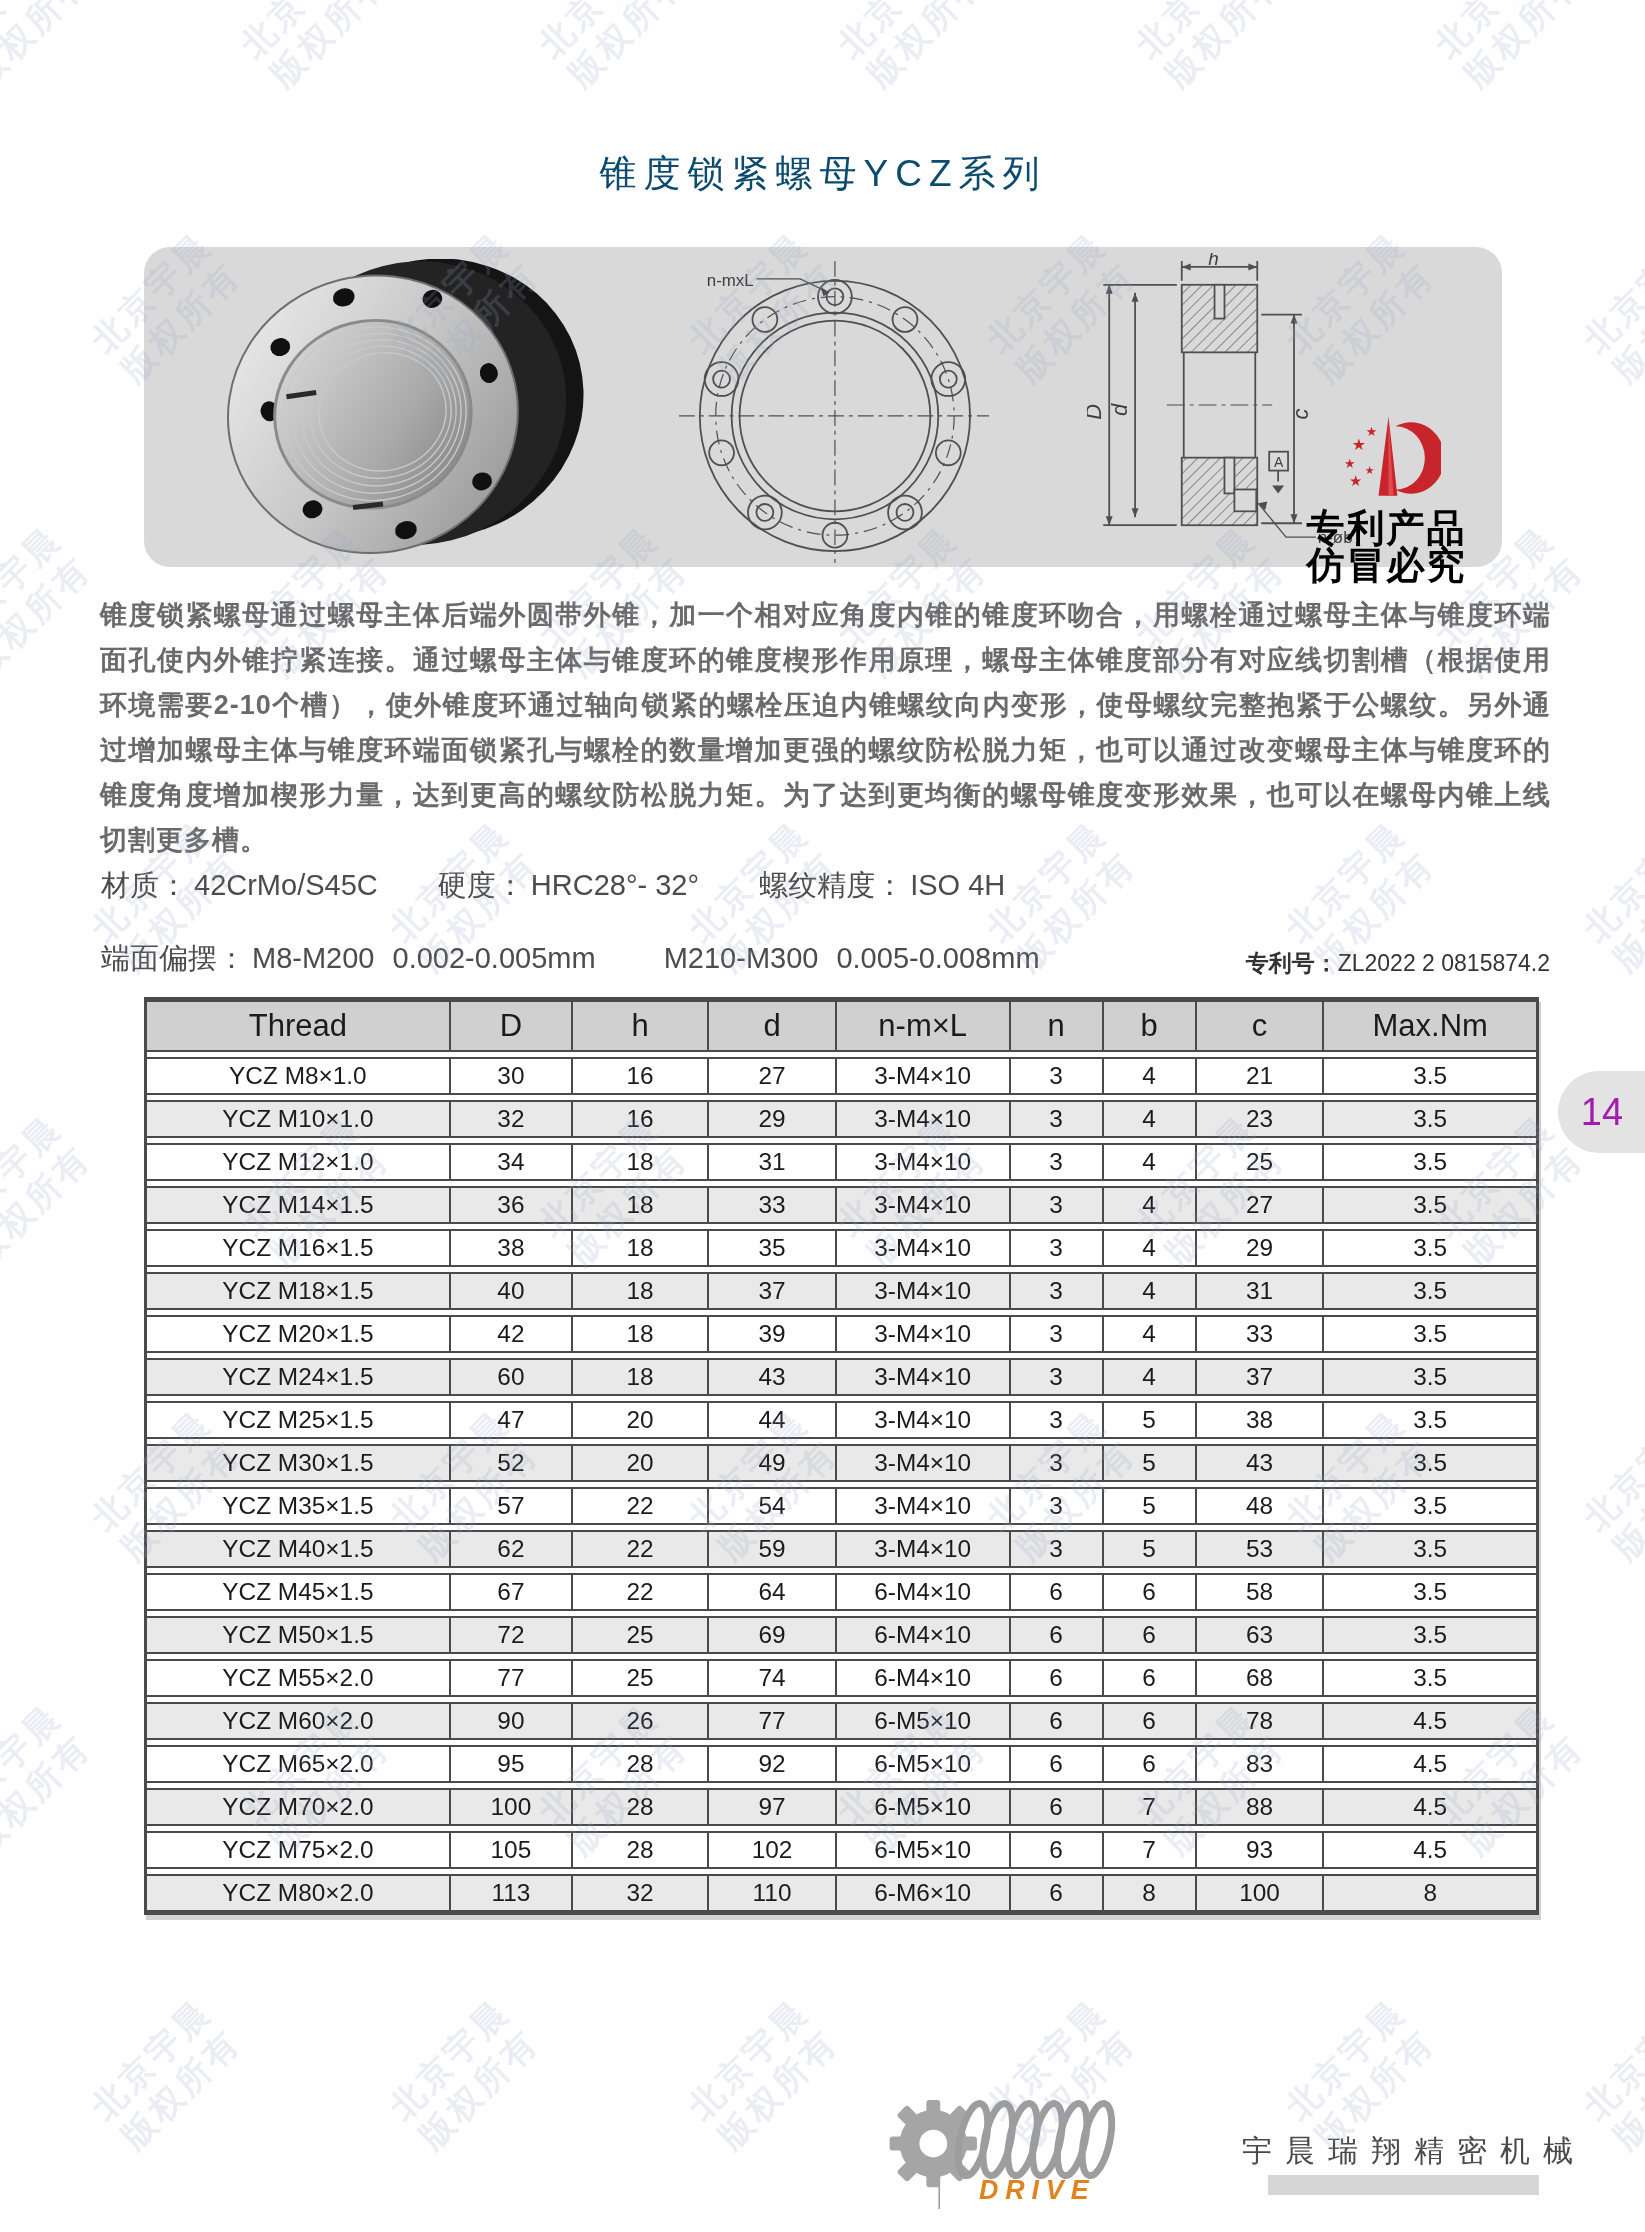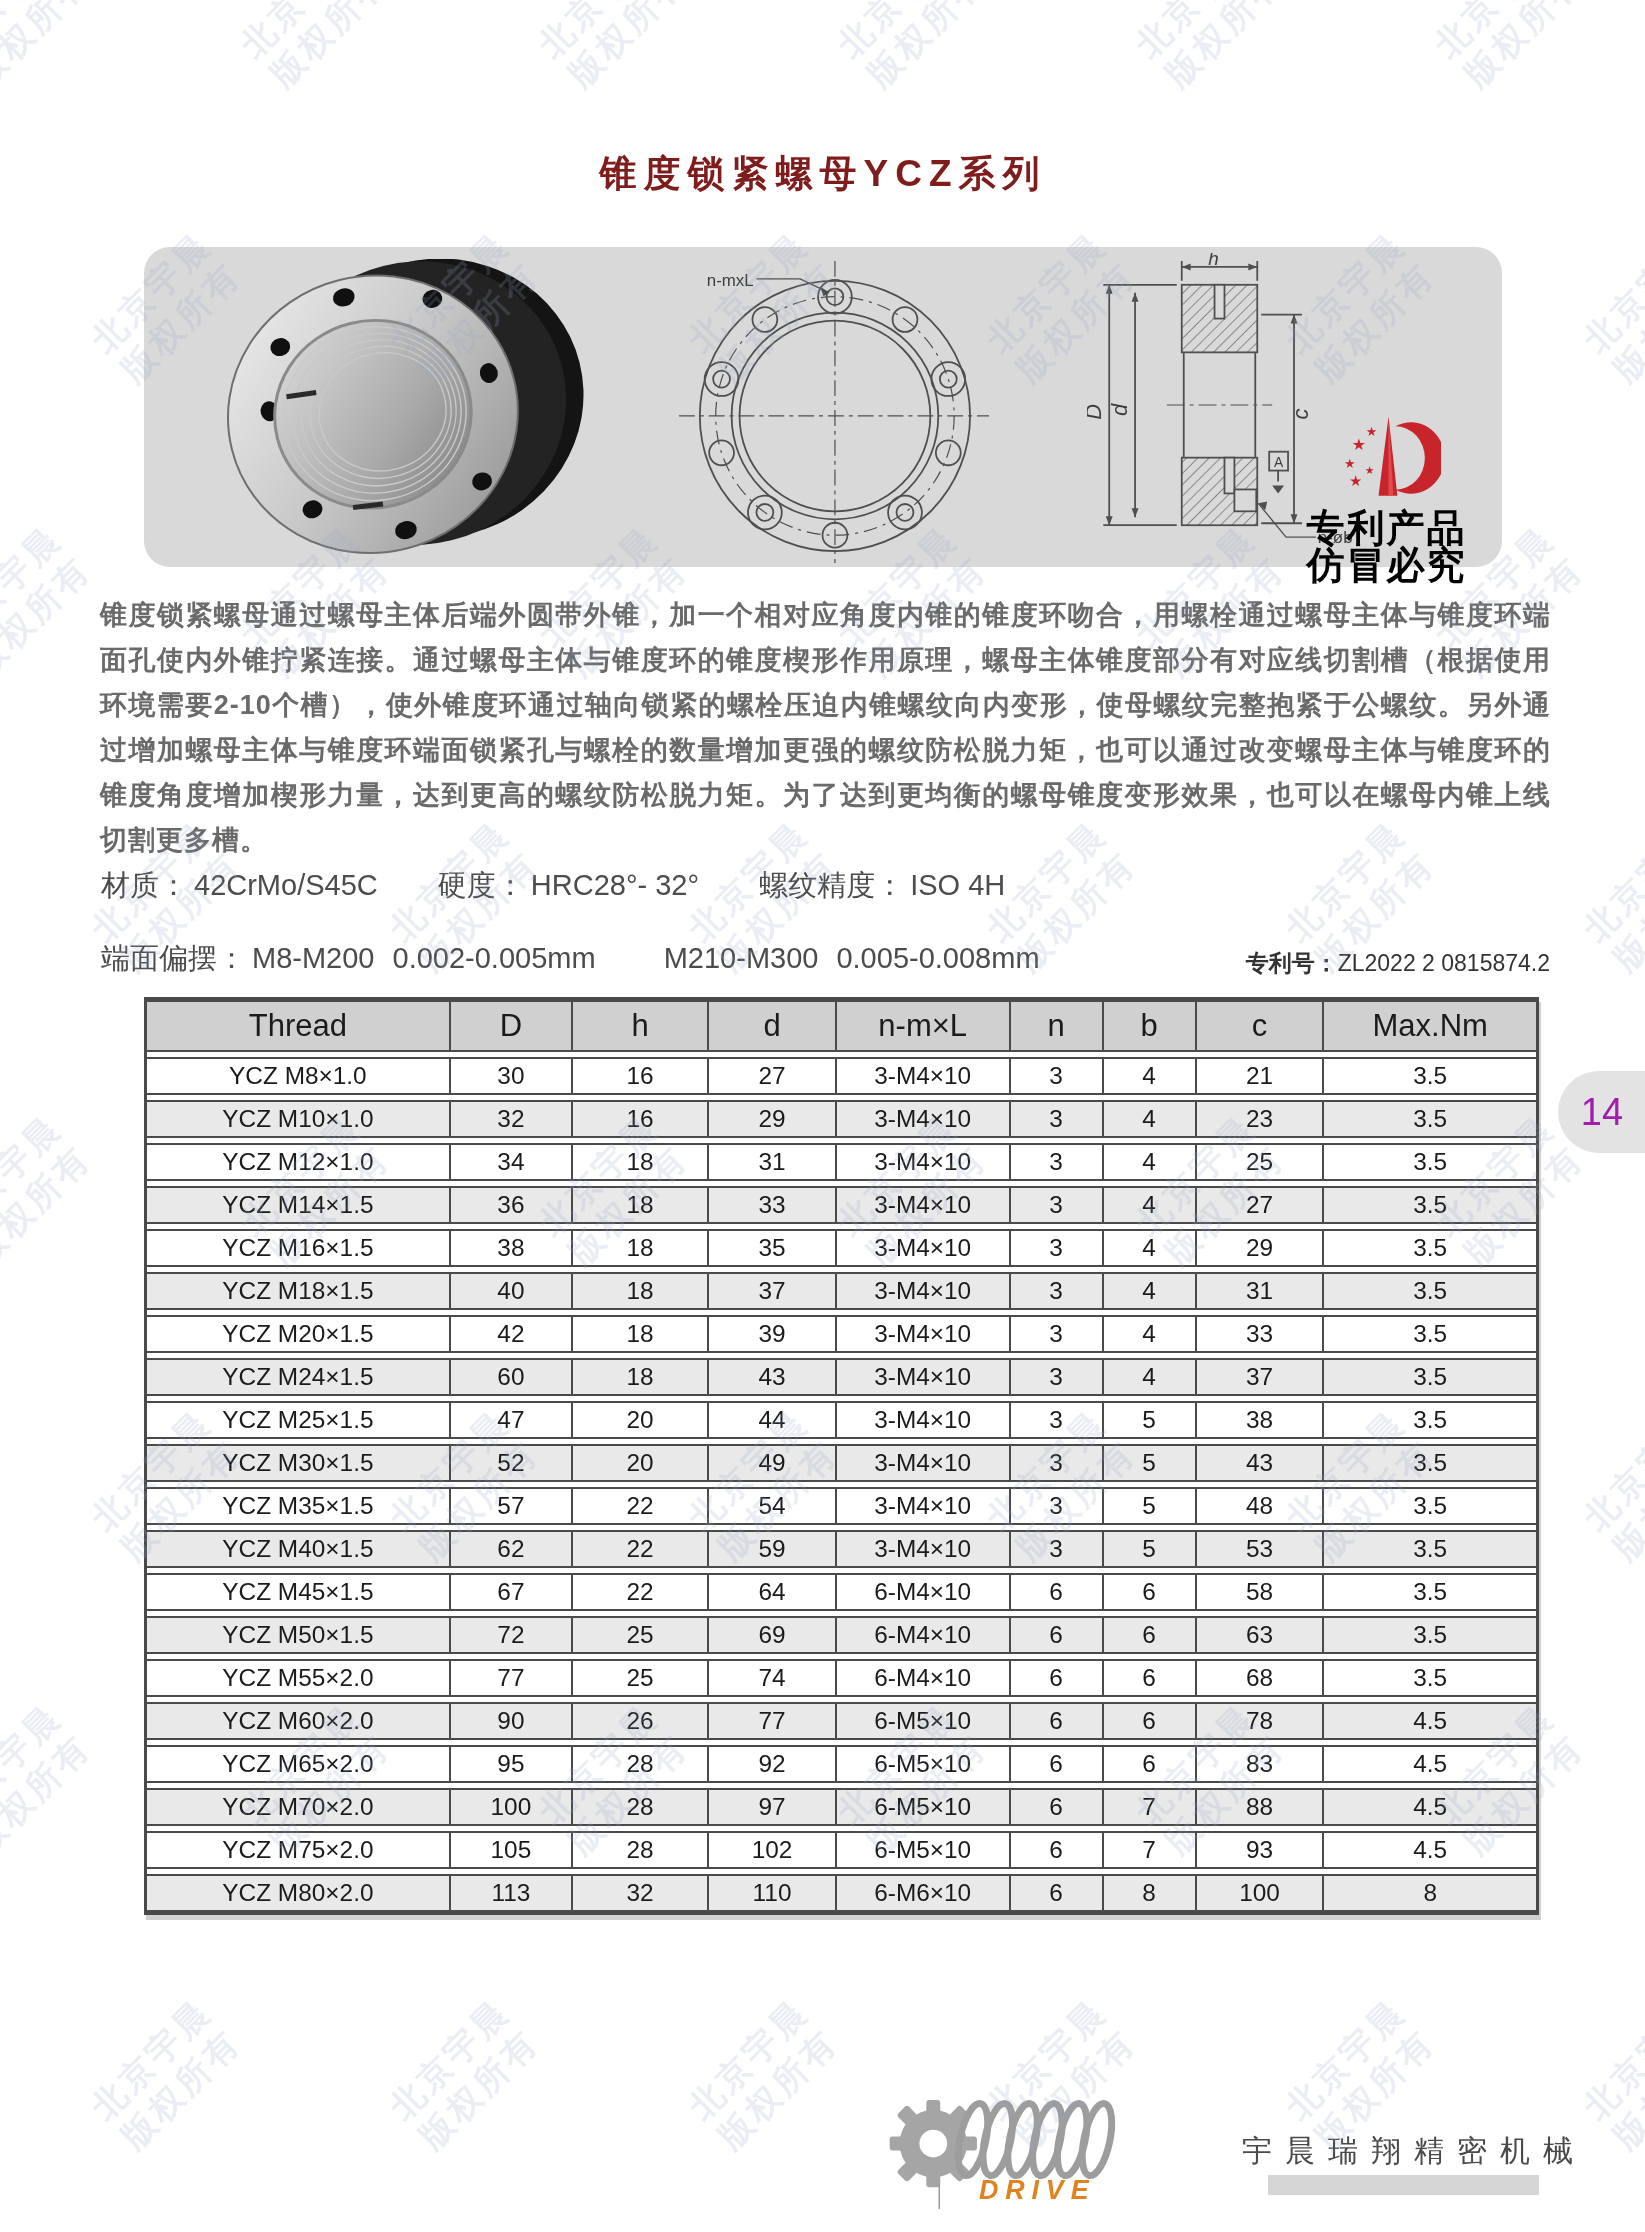--- a/index.html
+++ b/index.html
@@ -12,21 +12,21 @@
   .wm-layer{position:absolute; inset:0; pointer-events:none; z-index:5;}
   .wm{
     position:absolute; transform:rotate(-45deg);
     display:flex; flex-direction:column; white-space:nowrap;
     font-size:34px; font-weight:bold; letter-spacing:4px; line-height:42px;
     color:rgba(150,165,195,0.20);
   }
   
   .title{
     position:absolute; top:149px; left:0; width:100%;
-    text-align:center; font-size:37px; font-weight:bold; color:#7f1d1d;
+    text-align:center; font-size:37px; font-weight:normal; color:#0c4a6e;
     letter-spacing:7px;
   }
   
   .banner{
     position:absolute; left:144px; top:247px; width:1358px; height:320px;
     background:#d9d9d9; border-radius:26px;
   }
   .banner svg{position:absolute;}
   .patent-badge{position:absolute; right:26px; top:167px; width:179px; text-align:center;}
   .patent-badge .pt-line{font-size:38px; font-weight:bold; color:#000000; line-height:37px; letter-spacing:2px;}

